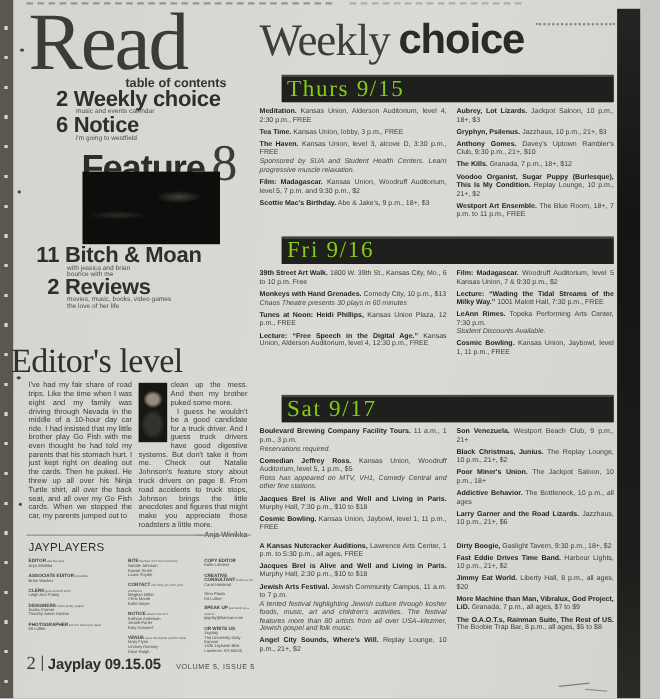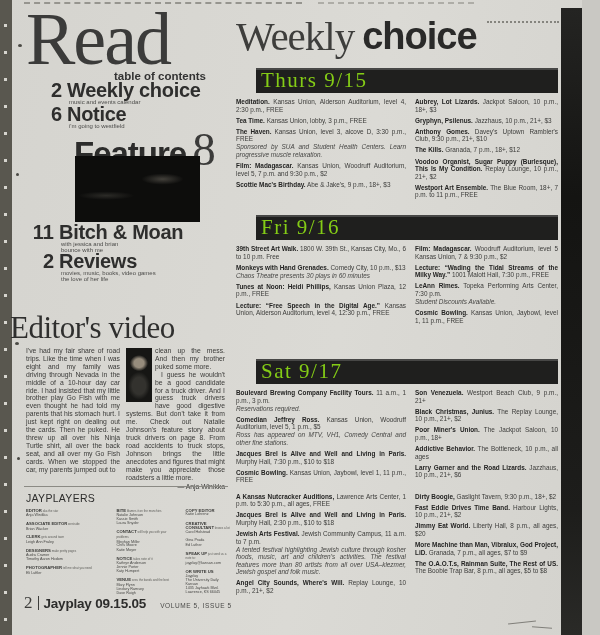--- a/index.html
+++ b/index.html
@@ -125,21 +125,21 @@
       </div>
       <div class="toc-item">
         <div class="toc-line"><span class="toc-num">2</span><span class="toc-label">Reviews</span></div>
         <div class="toc-tag">movies, music, books, video games</div>
       </div>
       <div class="toc-item">
         <div class="toc-tag">the love of her life</div>
       </div>
     </div>
 
-  <div class="abs ed-title">Editor's video</div>
+  <div class="abs ed-title">Editor's level</div>
   <div class="abs ed-cols">
     <div class="ed-col ed-col1">I've had my fair share of road trips. Like the time when I was eight and my family was driving through Nevada in the middle of a 10-hour day car ride. I had insisted that my little brother play Go Fish with me even thought he had told my parents that his stomach hurt. I just kept right on dealing out the cards. Then he puked. He threw up all over his Ninja Turtle shirt, all over the back seat, and all over my Go Fish cards. When we stopped the car, my parents jumped out to</div>
     <div class="ed-col ed-col2">
       <div class="portrait"></div>
       <p class="first">clean up the mess. And then my brother puked some more.</p>
       <p>I guess he wouldn't be a good candidate for a truck driver. And I guess truck drivers have good digestive systems. But don't take it from me. Check out Natalie Johnson's feature story about truck drivers on page 8. From road accidents to truck stops, Johnson brings the little anecdotes and figures that might make you appreciate those roadsters a little more.</p>
       <div class="ed-sig">— Anja Winikka</div>
     </div>
   </div>
 

